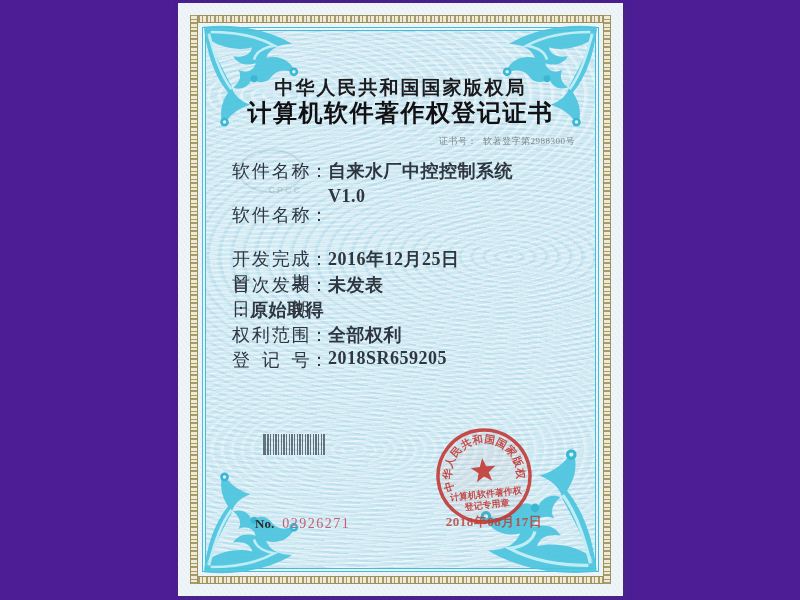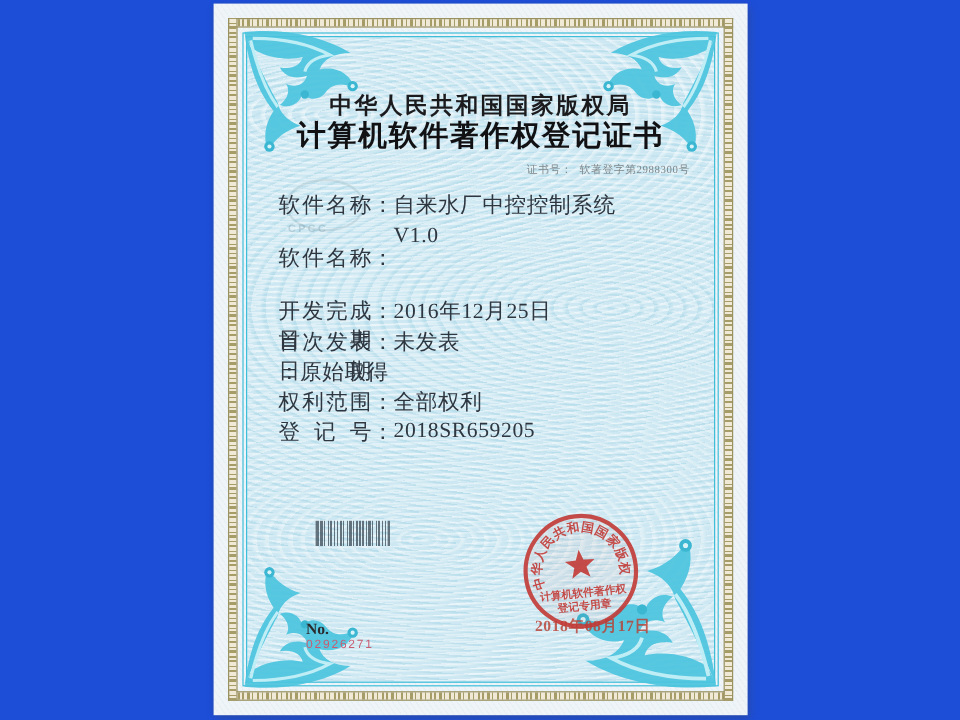--- a/index.html
+++ b/index.html
@@ -1,19 +1,19 @@
 <!DOCTYPE html>
 <html><head>
 <meta charset="utf-8">
 <style>
   * { margin:0; padding:0; box-sizing:border-box; }
   html,body { width:800px; height:600px; background:#ffffff; overflow:hidden;
               font-family:"Liberation Serif","DejaVu Serif",serif; }
 
-  .stage { position:relative; width:800px; height:600px; background:#1d4ed8;padding-left:22px; }
+  .stage { position:relative; width:800px; height:600px; background:#4c1d95;padding-left:22px; }
 
   
   .cert {
     position:absolute; left:178px; top:3px; width:445px; height:593px;
     background:
       repeating-linear-gradient(55deg, rgba(150,190,210,.08) 0 1px, transparent 1px 4px),
       #eef4f7;
     box-shadow:2px 3px 7px rgba(60,70,80,.30), -1px 0 3px rgba(60,70,80,.15);
   }
 
@@ -49,49 +49,49 @@
 
   
   .t-center { position:absolute; left:0; width:100%; text-align:center; color:#1b1b1e; }
   .authority { top:72px; font-size:19px; font-weight:bold; letter-spacing:2px; }
   .title     { top:94px; font-size:24px; font-weight:bold; letter-spacing:1.5px; color:#111114; }
   .certno    { position:absolute; top:132px; right:48px; font-size:9px; color:#7d8689; letter-spacing:.5px; }
   .certno span { margin-left:6px; }
 
   .wm { position:absolute; left:60px; top:146px; width:66px; height:44px;
         border:2px solid rgba(120,150,165,.22); border-radius:50%;
-        display:flex; align-items:flex-end; justify-content:flex-start; }
+        display:flex; align-items:flex-end; justify-content:flex-end; }
   .wm span { font-size:9px; font-weight:bold; letter-spacing:2px; color:rgba(120,150,165,.34);
              transform:translateY(4px); font-family:"Liberation Sans",sans-serif; }
 
   .row { position:absolute; left:54px; display:flex; align-items:flex-start;
          font-size:18px; color:#2e3640; }
   .row .lbl { width:78px; text-align:justify; text-align-last:justify; letter-spacing:.5px; }
   .row .colon { width:14px; }
-  .row .val { margin-left:4px; letter-spacing:.5px; }
+  .row .val { margin-left:4px; letter-spacing:.5px;font-weight:bold; }
   .row .val .ver { margin-top:3px; }
 
   .statement { position:absolute; left:52px; right:46px; top:375px;
                font-size:11.5px; color:#2e3640; letter-spacing:.3px; }
   .statement .l1 { padding-left:24px; }
   .statement .l2 { margin-top:12px; }
 
   .barcode { position:absolute; left:85px; top:431px; width:62px; height:21px; opacity:.78;
     border-left:2px solid #43525d; border-right:2px solid #43525d;
     background:repeating-linear-gradient(90deg,#43525d 0 1px,transparent 1px 2px,#43525d 2px 4px,transparent 4px 5px,#43525d 5px 6px,transparent 6px 8px); }
 
   .seal-date { position:absolute; left:256px; top:510px; width:120px; text-align:center;
                font-size:13px; font-weight:bold; color:rgba(185,64,50,.82); letter-spacing:.5px; z-index:2; }
   .seal { position:absolute; left:256px; top:423px; width:100px; height:100px;
           transform:rotate(-6deg); opacity:.9; z-index:3; }
 
-  .serial { position:absolute; left:77px; top:513px; display:flex; align-items:flex-start;flex-direction:column; }
+  .serial { position:absolute; left:77px; top:513px; display:flex; align-items:flex-end; }
   .serial .no { font-size:13px; font-weight:bold; color:#2b2b2e; margin-right:8px; }
-  .serial .num { font-size:10px; color:#c75d72; letter-spacing:1.5px;
-                 font-family:Liberation Sans, sans-serif; }
+  .serial .num { font-size:14px; color:#c75d72; letter-spacing:1.5px;
+                 font-family:Liberation Serif, serif; }
 </style>
 </head>
 <body>
 
 <div class="stage">
 
   <svg width="0" height="0" style="position:absolute">
     <defs>
       <symbol id="orn" viewBox="0 0 120 120">
         <path fill="#4cc5df" d="M2,2 C40,-2 78,6 104,22 C88,22 78,28 74,38 C90,34 104,42 108,56 C96,50 86,52 80,60 C74,68 62,68 58,60 C56,70 46,76 36,72 C44,66 46,58 42,52 C52,56 60,52 62,44 C50,48 40,44 36,36 C48,38 56,34 58,26 C42,30 22,26 10,18 C6,12 3,7 2,2 Z"></path>

